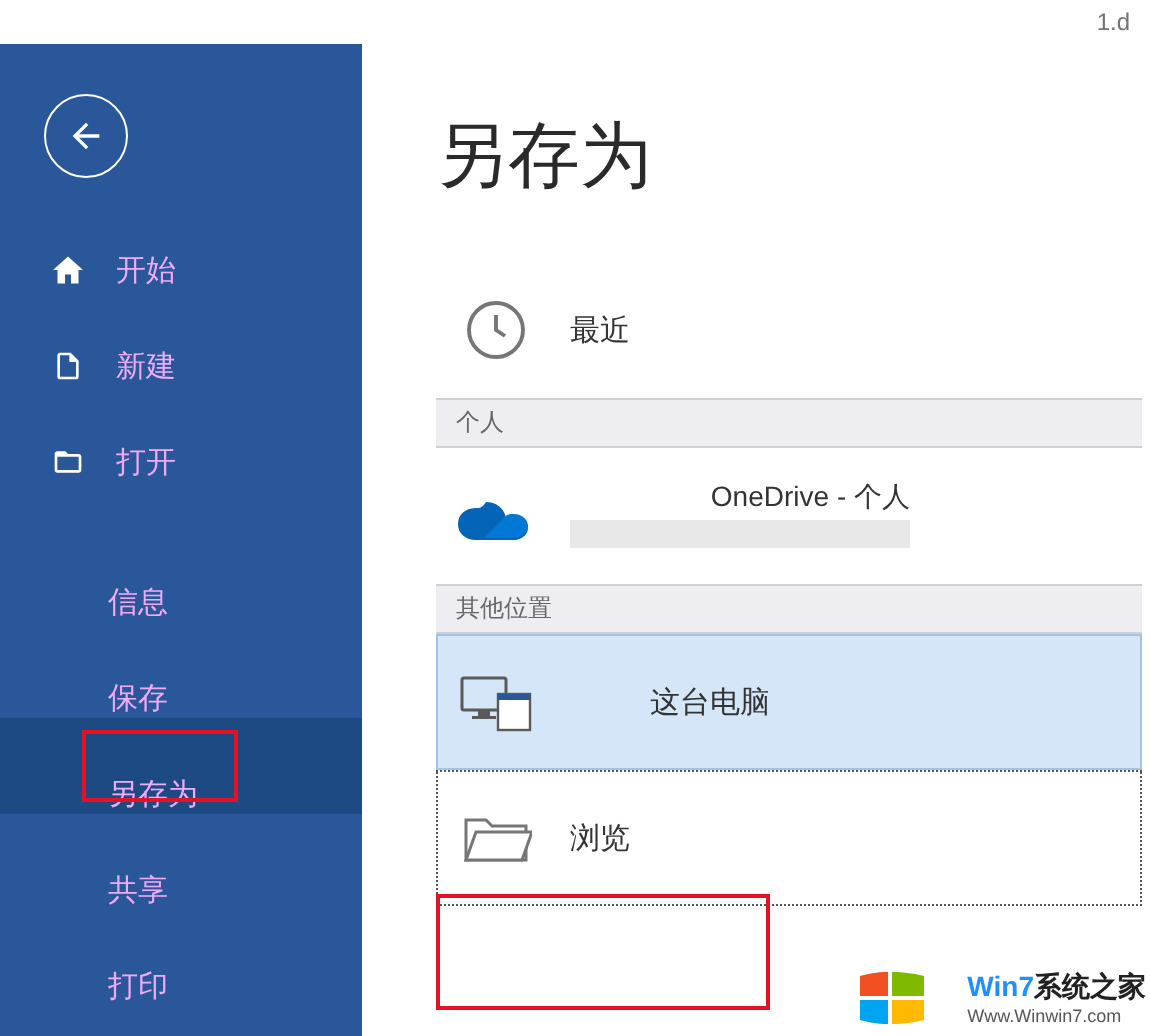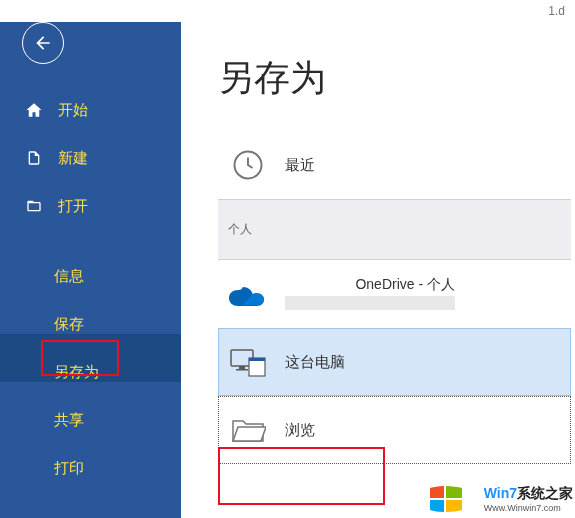--- a/index.html
+++ b/index.html
@@ -2,43 +2,43 @@
 <html><head>
   <meta charset="utf-8">
   <style>
     * { margin: 0; padding: 0; box-sizing: border-box; }
     body { font-family: "Microsoft YaHei", "Segoe UI", sans-serif; width: 575px; height: 518px; overflow: hidden; position: relative; background: #fff; }
     
     .titlebar { height: 22px; background: #fff; text-align: right; padding-right: 10px; font-size: 12px; color: #737373; line-height: 22px; }
     
     .container { display: flex; height: 496px; }
     
-    .sidebar { width: 181px; min-width: 181px; background: #2a579a; color: #fde047; }
+    .sidebar { width: 181px; min-width: 181px; background: #2a579a; color: #f0abfc; padding-top: 25px; }
     
     .back-btn { width: 42px; height: 42px; border: 1.5px solid #fff; border-radius: 50%; display: flex; align-items: center; justify-content: center; margin-left: 22px; margin-bottom: 22px; cursor: pointer; }
     .back-btn svg { fill: #fff; }
     
     .nav-top { padding: 0; }
     .nav-item { display: flex; align-items: center; height: 48px; padding-left: 24px; font-size: 15px; cursor: pointer; }
     .nav-item .icon { width: 20px; height: 20px; margin-right: 14px; display: flex; align-items: center; justify-content: center; }
     .nav-item .icon svg { fill: #fff; }
     
     .nav-sub { padding-top: 8px; }
     .sub-item { height: 48px; padding-left: 54px; font-size: 15px; display: flex; align-items: flex-end; cursor: pointer; position: relative; }
     .sub-item.active { background: #1e4a84; }
     .highlight-box { position: absolute; left: 41px; top: 6px; width: 78px; height: 36px; border: 2.5px solid #e81123; pointer-events: none; }
     
     .main { flex: 1; background: #fff; padding-left: 37px; padding-top: 32px; overflow: hidden; }
     .page-title { font-size: 36px; color: #2a2a2a; font-weight: 400; margin-bottom: 28px; }
     
     .section { width: 353px; }
-    .section-header { background: #eeeef2; border-top: 1px solid #d0d0d0; border-bottom: 1px solid #d0d0d0; padding: 21px 10px; font-size: 12px; color: #666; }
+    .section-header { background: #eeeef2; border-top: 1px solid #d0d0d0; border-bottom: 1px solid #d0d0d0; padding: 3px 10px; font-size: 12px; color: #666; }
     
     .loc-item { display: flex; align-items: center; padding: 12px 8px; cursor: pointer; border: 1px solid transparent; text-align: right; }
-    .loc-item.highlighted { background: #d4e6f7; border: 1px solid #9ec5e8; }
+    .loc-item.highlighted { background: #d4e6f7; border: 1px solid #9ec5e8; gap: 40px; }
     .loc-item.dotted { border: 1.5px dotted #555; }
     .loc-icon { width: 42px; height: 42px; display: flex; align-items: center; justify-content: center; margin-right: 16px; }
     .loc-text { font-size: 15px; color: #333; }
     .loc-text .primary { font-size: 14px; color: #333; }
     .loc-text .secondary { font-size: 13px; color: #999; margin-top: 2px; letter-spacing: 0px; }
     .redacted { display: inline-block; background: #e8e8e8; color: #e8e8e8; width: 170px; height: 14px; }
     
     .highlight-box2 { position: absolute; left: 218px; top: 447px; width: 167px; height: 58px; border: 2.5px solid #e81123; pointer-events: none; z-index: 10; }
     
     .watermark { position: absolute; right: 2px; bottom: 4px; display: flex; align-items: center; z-index: 20; gap: 17px; }
@@ -129,20 +129,21 @@
               <path fill="#0364b8" d="M15 6c5 0 9 3 10 8 1-1 2-1 4-1 4 0 7 3 7 6s-3 6-7 6H10c-5 0-9-3-9-8s4-8 9-8c2 0 3 0 5-3z"></path>
               <path fill="#0078d4" d="M25 13c1-1 2-1 4-1 4 0 7 3 7 6s-3 6-7 6H14l11-11z"></path>
             </svg>
         </div>
         <div class="loc-text">
           <div class="primary">OneDrive - 个人</div>
           <div class="secondary"><span class="redacted"></span></div>
         </div>
       </div>
 
+      <div class="section-header">其他位置</div>
 
       <div class="loc-item highlighted">
         <div class="loc-icon">
           <svg width="38" height="32" viewBox="0 0 38 32">
               <rect x="2" y="4" width="22" height="16" fill="none" stroke="#5a5a5a" stroke-width="1.5" rx="1"></rect>
               <rect x="10" y="20" width="6" height="3" fill="#5a5a5a"></rect>
               <rect x="7" y="23" width="12" height="1.5" fill="#5a5a5a"></rect>
               <rect x="20" y="12" width="16" height="18" fill="#fff" stroke="#5a5a5a" stroke-width="1.2"></rect>
               <rect x="20" y="12" width="16" height="3" fill="#2a579a"></rect>
             </svg>

